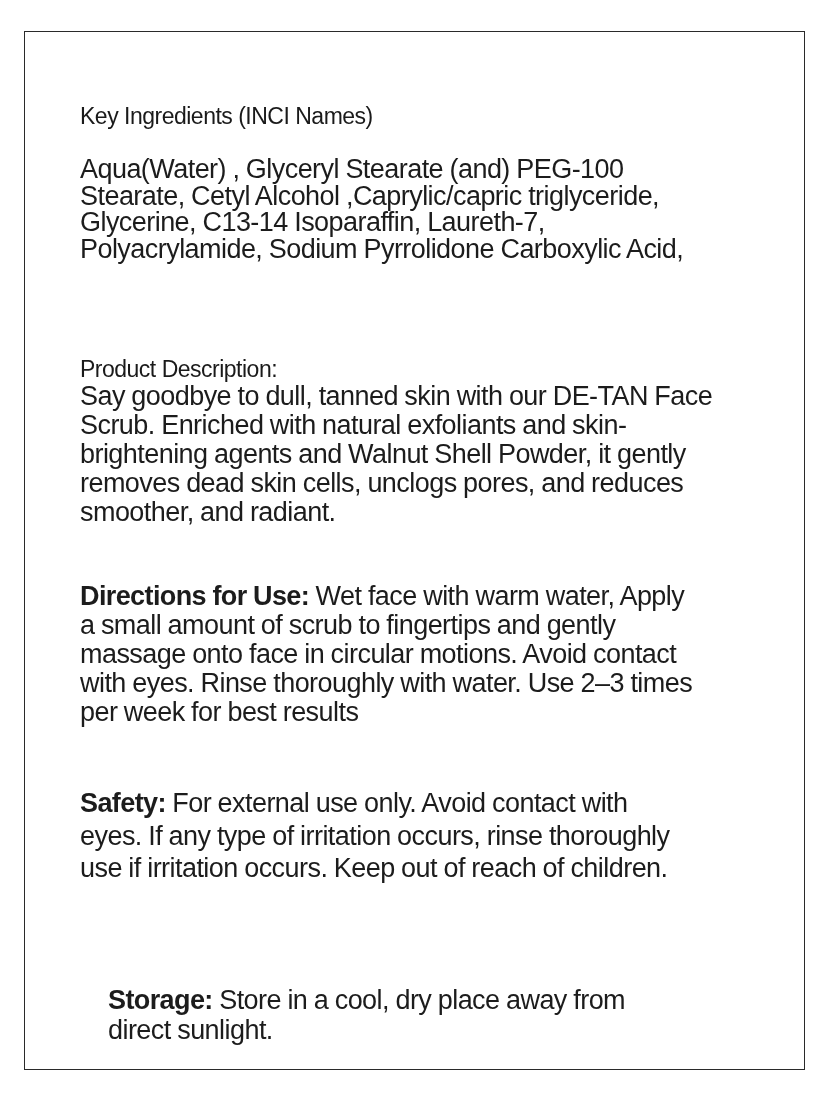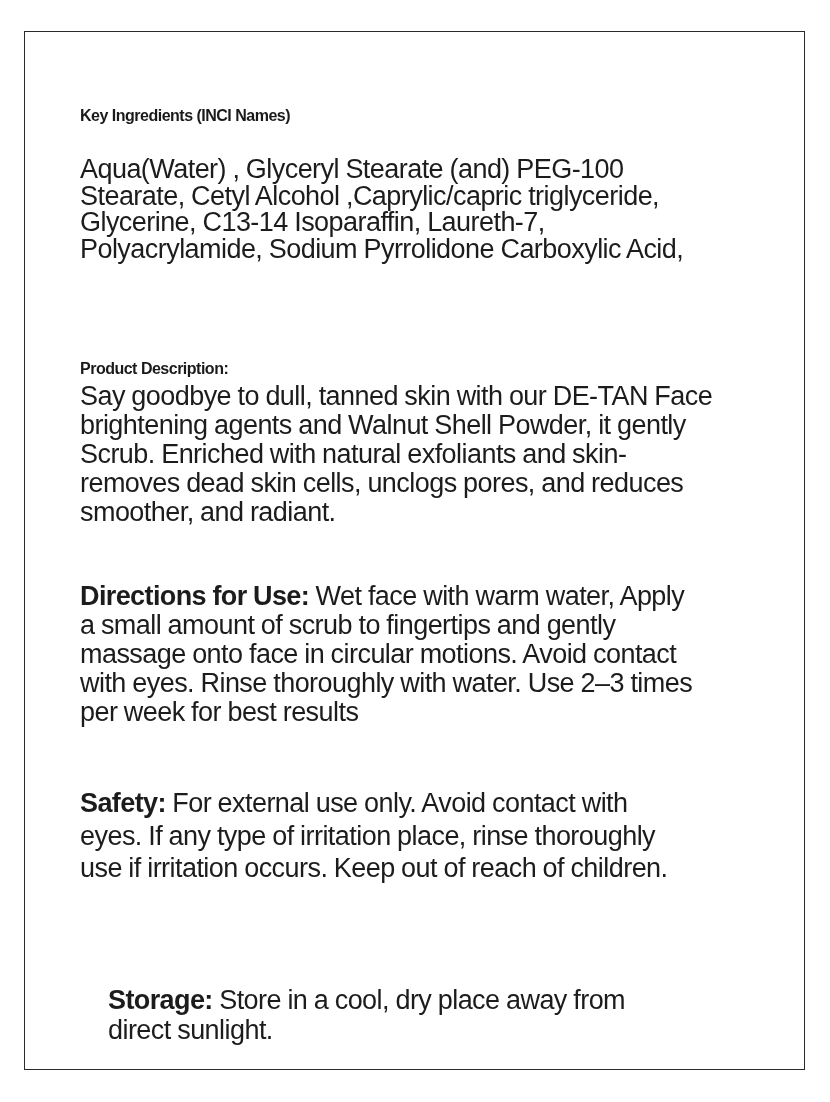--- a/index.html
+++ b/index.html
@@ -32,22 +32,22 @@
     .line {
       display: block;
       white-space: nowrap;
       font-size: 27px;
       letter-spacing: -0.55px;
       word-spacing: -0.5px;
       height: 27px;
       line-height: 27px;
     }
     .heading {
-      font-weight: 700;
-      font-size: 16px;
+      font-weight: 400;
+      font-size: 23px;
       letter-spacing: -0.5px;
       color: #1a1a1a;
     }
     .label {
       font-weight: 700;
       letter-spacing: -0.6px;
     }
     #sec-ingredients { top: 102px; }
     #sec-ingredients .heading { display:block; height: 28px; line-height: 28px; margin-bottom: 26px; }
     #sec-ingredients .line { height: 26.5px; line-height: 26.5px; }
@@ -74,36 +74,36 @@
   <span class="heading">Key Ingredients (INCI Names)</span>
   <span class="line">Aqua(Water) , Glyceryl Stearate (and) PEG-100</span>
   <span class="line">Stearate, Cetyl Alcohol ,Caprylic/capric triglyceride,</span>
   <span class="line">Glycerine, C13-14 Isoparaffin, Laureth-7,</span>
   <span class="line">Polyacrylamide, Sodium Pyrrolidone Carboxylic Acid,</span>
 </section>
 
 <section class="block" id="sec-description">
   <span class="heading">Product Description:</span>
   <span class="line">Say goodbye to dull, tanned skin with our DE-TAN Face</span>
+  <span class="line">Scrub. Enriched with natural exfoliants and skin-</span>
   <span class="line">brightening agents and Walnut Shell Powder, it gently</span>
-  <span class="line">Scrub. Enriched with natural exfoliants and skin-</span>
   <span class="line">removes dead skin cells, unclogs pores, and reduces</span>
   <span class="line">smoother, and radiant.</span>
 </section>
 
 <section class="block" id="sec-directions">
   <span class="line"><span class="label">Directions for Use:</span><span> Wet face with warm water, Apply</span></span>
   <span class="line">a small amount of scrub to fingertips and gently</span>
   <span class="line">massage onto face in circular motions. Avoid contact</span>
   <span class="line">with eyes. Rinse thoroughly with water. Use 2–3 times</span>
   <span class="line">per week for best results</span>
 </section>
 
 <section class="block" id="sec-safety">
   <span class="line"><span class="label">Safety:</span><span> For external use only. Avoid contact with</span></span>
-  <span class="line">eyes. If any type of irritation place, rinse thoroughly</span>
+  <span class="line">eyes. If any type of irritation occurs, rinse thoroughly</span>
   <span class="line">use if irritation occurs. Keep out of reach of children.</span>
 </section>
 
 <section class="block" id="sec-storage">
   <span class="line"><span class="label">Storage:</span><span> Store in a cool, dry place away from</span></span>
   <span class="line">direct sunlight.</span>
 </section>
 
 </body></html>

